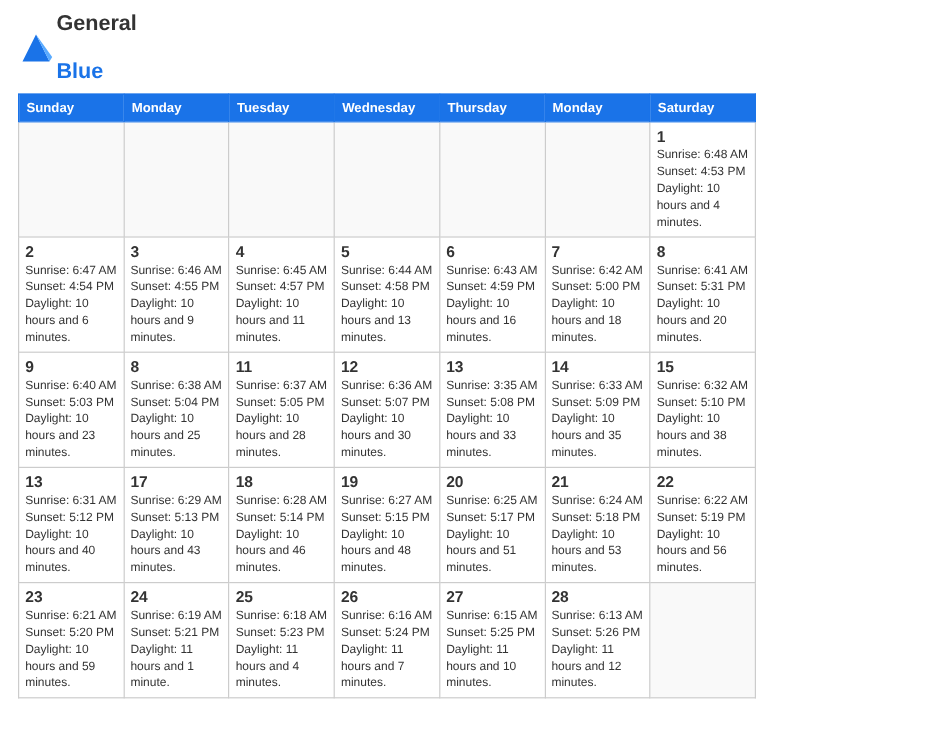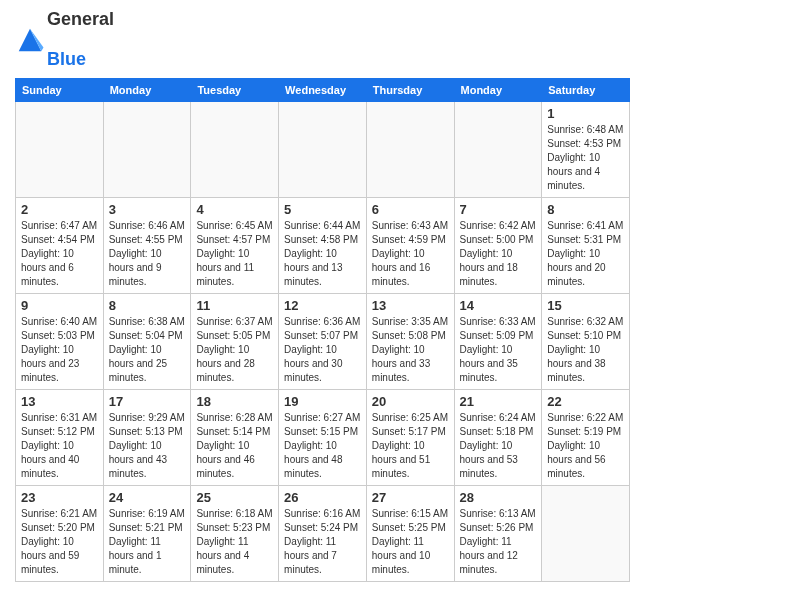--- a/index.html
+++ b/index.html
@@ -162,21 +162,21 @@
         </tr>
         <tr>
           <td>
             <span class="day-num">13</span>
             <div class="day-info">Sunrise: 6:31 AM
 Sunset: 5:12 PM
 Daylight: 10 hours and 40 minutes.</div>
           </td>
           <td>
             <span class="day-num">17</span>
-            <div class="day-info">Sunrise: 9:29 AM
+            <div class="day-info">Sunrise: 6:29 AM
 Sunset: 5:13 PM
 Daylight: 10 hours and 43 minutes.</div>
           </td>
           <td>
             <span class="day-num">18</span>
             <div class="day-info">Sunrise: 6:28 AM
 Sunset: 5:14 PM
 Daylight: 10 hours and 46 minutes.</div>
           </td>
           <td>

